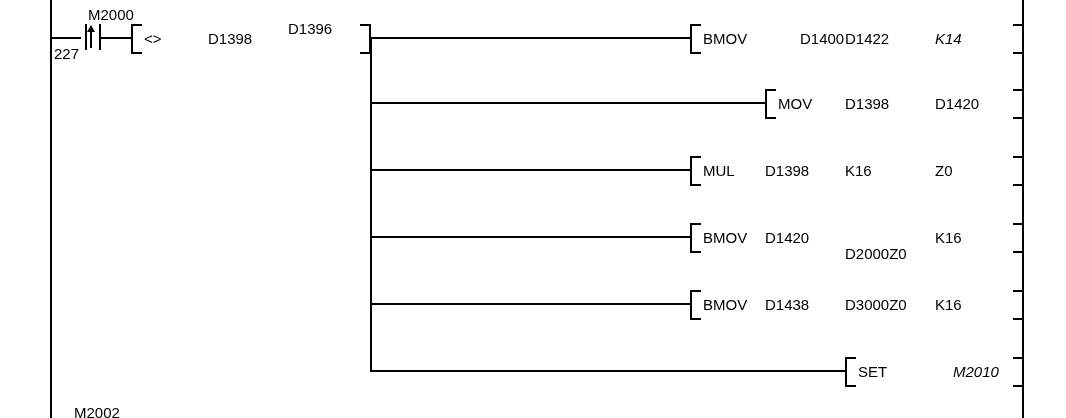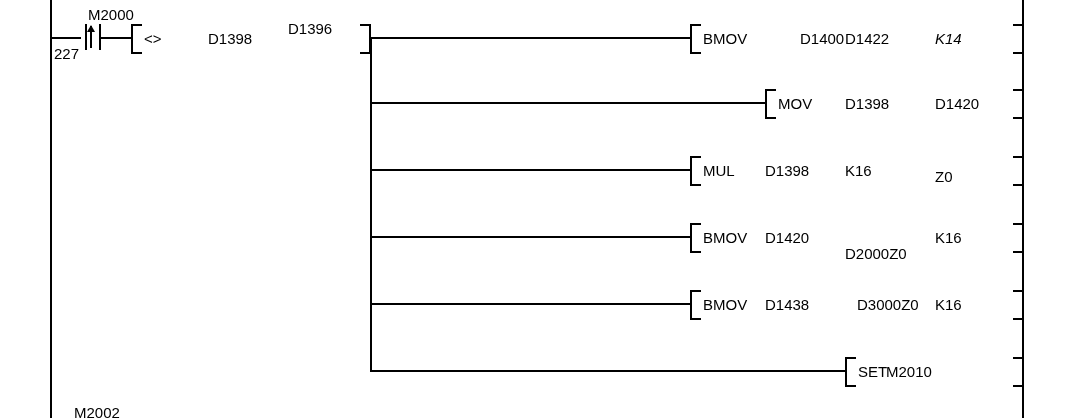--- a/index.html
+++ b/index.html
@@ -157,40 +157,40 @@
   <div class="op-label" style="left:778px; top:96px;">MOV</div>
   <div class="op-label" style="left:845px; top:96px;">D1398</div>
   <div class="op-label" style="left:935px; top:96px;">D1420</div>
   <div class="cbracket" style="left:1013px; top:89px;"></div>
 
   <div class="hline" style="left:370px; top:169px; width:322px;"></div>
   <div class="obracket" style="left:690px; top:156px;"></div>
   <div class="op-label" style="left:703px; top:163px;text-align:center;">MUL</div>
   <div class="op-label" style="left:765px; top:163px;">D1398</div>
   <div class="op-label" style="left:845px; top:163px;">K16</div>
-  <div class="op-label" style="left:935px; top:163px;margin-top:6px;">Z0</div>
+  <div class="op-label" style="left:935px; top:163px;">Z0</div>
   <div class="cbracket" style="left:1013px; top:156px;"></div>
 
   <div class="hline" style="left:370px; top:236px; width:322px;"></div>
   <div class="obracket" style="left:690px; top:223px;"></div>
   <div class="op-label" style="left:703px; top:230px;">BMOV</div>
   <div class="op-label" style="left:765px; top:230px;">D1420</div>
   <div class="op-label" style="left:845px; top:246px;">D2000Z0</div>
   <div class="op-label" style="left:935px; top:230px;">K16</div>
   <div class="cbracket" style="left:1013px; top:223px;"></div>
 
   <div class="hline" style="left:370px; top:303px; width:322px;"></div>
   <div class="obracket" style="left:690px; top:290px;"></div>
   <div class="op-label" style="left:703px; top:297px;">BMOV</div>
   <div class="op-label" style="left:765px; top:297px;">D1438</div>
-  <div class="op-label" style="left:845px; top:297px;margin-left:12px;">D3000Z0</div>
+  <div class="op-label" style="left:845px; top:297px;">D3000Z0</div>
   <div class="op-label" style="left:935px; top:297px;">K16</div>
   <div class="cbracket" style="left:1013px; top:290px;"></div>
 
   <div class="hline" style="left:370px; top:370px; width:477px;"></div>
   <div class="obracket" style="left:845px; top:357px;"></div>
   <div class="op-label" style="left:858px; top:364px;">SET</div>
-  <div class="op-label" style="left:886px; top:364px;">M2010</div>
+  <div class="op-label" style="left:953px; top:364px;font-style:italic;">M2010</div>
   <div class="cbracket" style="left:1013px; top:357px;"></div>
 
   <div class="txt" style="left:74px; top:405px;">M2002</div>
 
 </div>
 
 </body></html>

